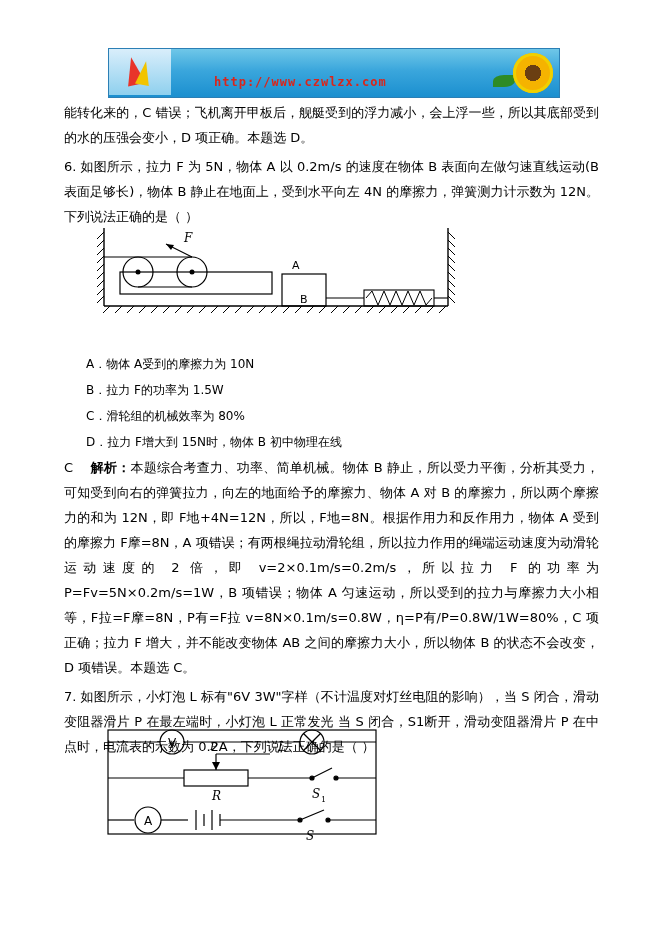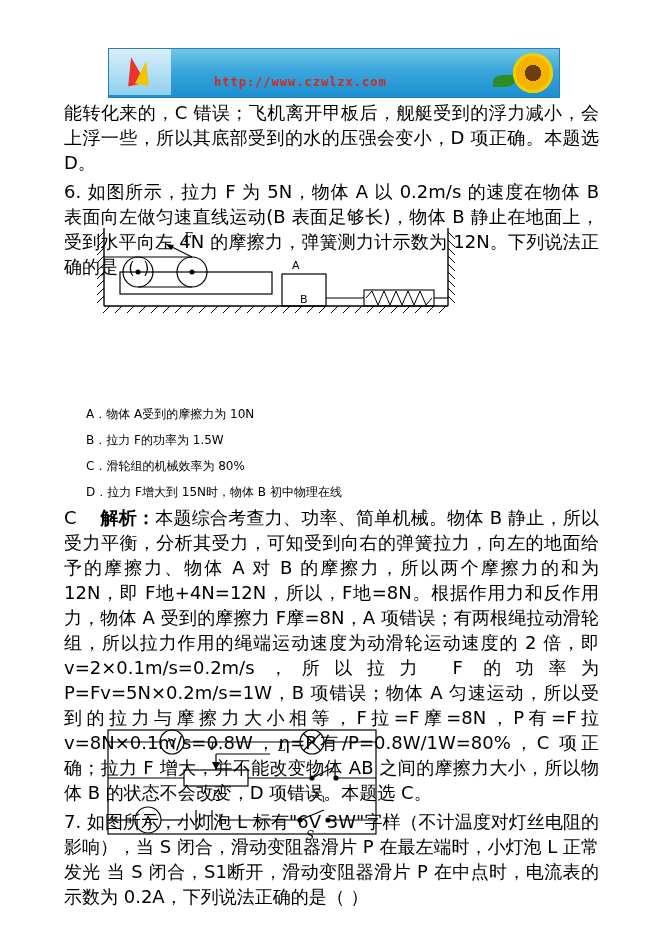--- a/index.html
+++ b/index.html
@@ -102,21 +102,21 @@
   }
   
   .body-text {
     position: absolute;
     left: 64px;
     top: 100px;
     width: 535px;
   }
   p.para {
     margin: 0 0 4px 0;
-    font-size: 18px;
+    font-size: 13px;
     line-height: 25px;
     text-align: justify;
     font-family: "DejaVu Sans", "Liberation Sans", sans-serif;
   }
   p.indent0 { text-indent: 0; }
   .opt {
     margin: 0;
     font-size: 12px;
     line-height: 26px;
     padding-left: 22px;

